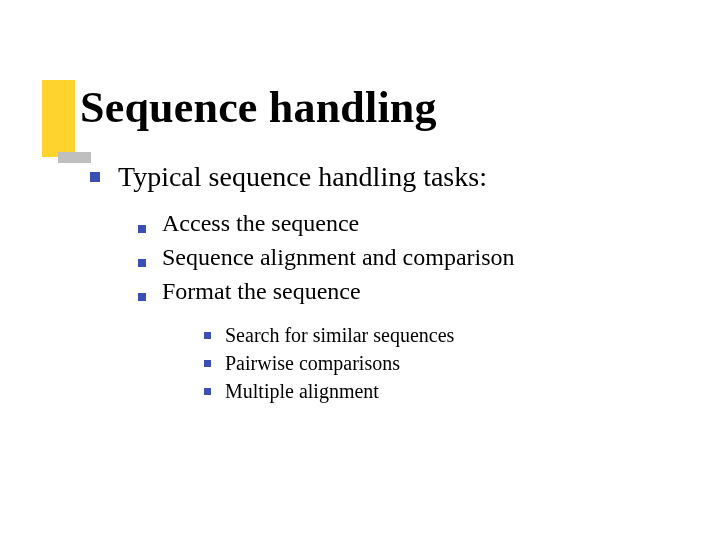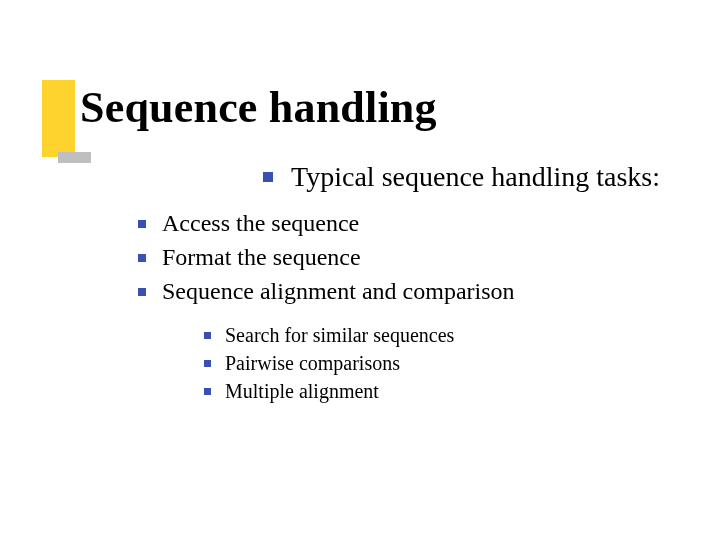--- a/index.html
+++ b/index.html
@@ -50,25 +50,25 @@
   .row {
     display: flex;
     align-items: flex-start;
   }
   .bullet {
     width: 10px;
     height: 10px;
     background: #3a4fb4;
     flex: 0 0 auto;
   }
-  .lvl1 { margin-left: 0; margin-bottom: 6px; justify-content: flex-end; }
+  .lvl1 { margin-left: 0; margin-bottom: 6px; }
   .lvl1 .bullet { margin-top: 12px; margin-right: 18px; }
   .lvl1 .txt { font-size: 28px; line-height: 34px; }
 
-  .lvl2 { margin-left: 48px; margin-top: 4px; }
+  .lvl2 { margin-left: 48px; margin-top: 4px; align-items: center; }
   .lvl2 .bullet { width: 8px; height: 8px; margin-top: 12px; margin-right: 16px; }
   .lvl2 .txt { font-size: 24px; line-height: 30px; }
 
   .lvl3-block { margin-top: 16px; }
   .lvl3 { margin-left: 114px; margin-top: 2px; }
   .lvl3 .bullet { width: 7px; height: 7px; margin-top: 10px; margin-right: 14px; }
   .lvl3 .txt { font-size: 20px; line-height: 26px; }
 
   .lvl2-block { margin-top: 14px; }
 </style>
@@ -88,25 +88,25 @@
       <div class="txt">Typical sequence handling tasks:</div>
     </div>
 
     <div class="lvl2-block">
       <div class="row lvl2">
         <div class="bullet"></div>
         <div class="txt">Access the sequence</div>
       </div>
       <div class="row lvl2">
         <div class="bullet"></div>
-        <div class="txt">Format the sequence</div>
+        <div class="txt">Sequence alignment and comparison</div>
       </div>
       <div class="row lvl2">
         <div class="bullet"></div>
-        <div class="txt">Sequence alignment and comparison</div>
+        <div class="txt">Format the sequence</div>
       </div>
     </div>
 
     <div class="lvl3-block">
       <div class="row lvl3">
         <div class="bullet"></div>
         <div class="txt">Search for similar sequences</div>
       </div>
       <div class="row lvl3">
         <div class="bullet"></div>

